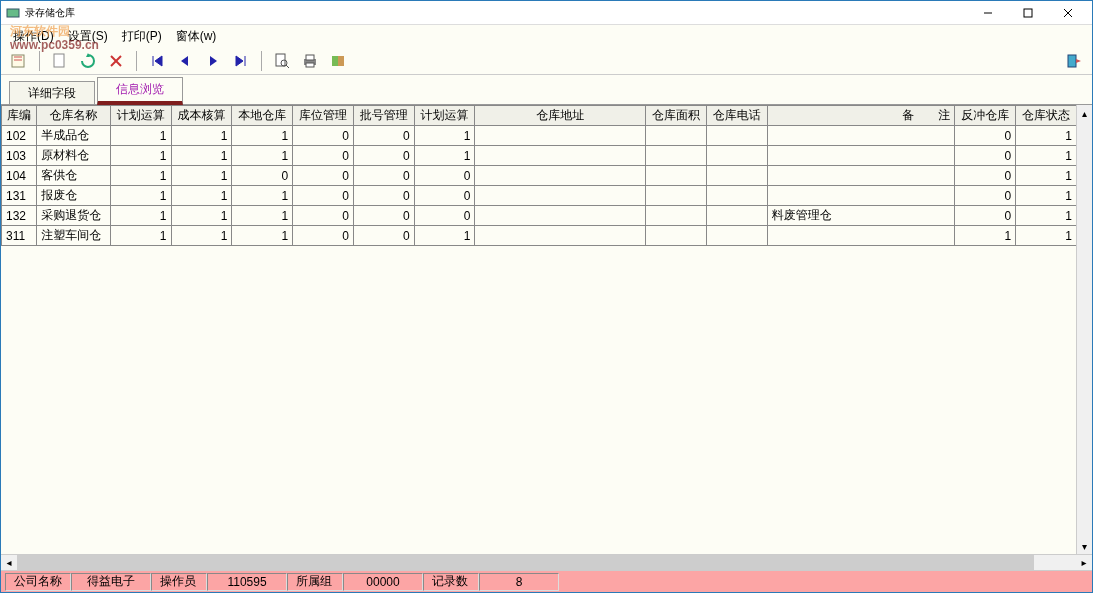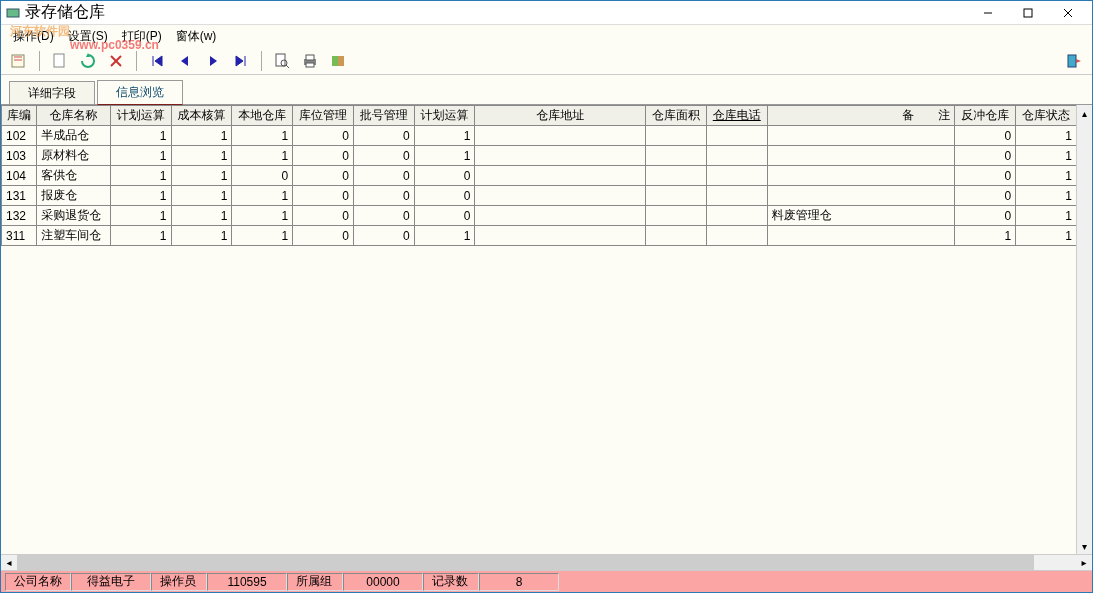--- a/index.html
+++ b/index.html
@@ -1,46 +1,46 @@
 <!DOCTYPE html>
 <html><head>
 <meta charset="utf-8">
 <style>
 * { margin: 0; padding: 0; box-sizing: border-box; font-family: "Microsoft YaHei", SimSun, sans-serif; font-size: 12px; }
 body { background: #fdfdf5; width: 1093px; height: 593px; overflow: hidden; position: relative; }
 .window { width: 100%; height: 100%; border: 1px solid #2a7ab8; background: #fdfdf5; display: flex; flex-direction: column; }
 .titlebar { height: 24px; background: #fff; display: flex; align-items: center; padding: 0 4px; border-bottom: 1px solid #ddd; }
 .titlebar-icon { width: 16px; height: 16px; margin-right: 4px; }
-.titlebar-text { flex: 1; font-size: 16px; }
+.titlebar-text { flex: 1; font-size: 10px; }
 .win-controls { display: flex; }
 .win-btn { width: 40px; height: 22px; display: flex; align-items: center; justify-content: center; cursor: pointer; }
 .menubar { height: 22px; background: #fdfdf5; display: flex; align-items: center; padding: 0 6px; gap: 2px; }
 .menu-item { padding: 2px 6px; cursor: pointer; }
 .watermark { position: absolute; top: 10px; left: 10px; font-size: 28px; font-weight: bold; color: #f0a050; opacity: 0.7; pointer-events: none; z-index: 100; font-family: "KaiTi", serif; }
-.watermark .sub { font-size: 12px; color: #ef4444; display: block; margin-top: -4px; margin-left: 60px; }
+.watermark .sub { font-size: 12px; color: #7f1d1d; display: block; margin-top: -4px; }
 .toolbar { height: 28px; background: #fdfdf5; display: flex; align-items: center; padding: 0 6px; gap: 4px; border-bottom: 1px solid #ccc; }
 .tb-sep { width: 1px; height: 20px; background: #aaa; margin: 0 4px; }
 .tb-btn { width: 24px; height: 24px; display: flex; align-items: center; justify-content: center; cursor: pointer; }
 .tb-spacer { flex: 1; }
 .tabs { height: 24px; display: flex; align-items: flex-end; padding: 0 8px; margin-top: 6px; }
 .tab { padding: 3px 18px; border: 1px solid #999; background: #f5f5ec; cursor: pointer; margin-right: 2px; border-bottom: none; }
-.tab.active { background: #fdfdf5; border-bottom: 1px solid #7f1d1d; position: relative; z-index: 2; color: #0c4a6e; }
+.tab.active { background: #fdfdf5; border-bottom: 4px solid #7f1d1d; position: relative; z-index: 2; color: #a21caf; }
 .content { flex: 1; display: flex; flex-direction: column; border-top: 1px solid #999; margin-top: -1px; overflow: hidden; }
 .grid-wrap { flex: 1; overflow: auto; position: relative; background: #fdfdf5; }
 table { border-collapse: collapse; width: 1076px; }
 th, td { border: 1px solid #888; padding: 1px 4px; height: 17px; font-size: 12px; background: #fdfdf5; white-space: nowrap; overflow: hidden; }
 th { background: #f0f0e8; font-weight: normal; text-align: center; }
 td.num { text-align: right; }
 td.text { text-align: left; }
 .col-id { width: 28px; }
 .col-name { width: 60px; }
 .col-n { width: 52px; }
 .col-addr { width: 160px; }
 .col-area { width: 52px; }
-.col-tel { width: 52px; text-decoration: underline; }
+.col-tel { width: 52px; }
 .col-note { width: 176px; text-align: right; }
 .col-rev { width: 52px; }
 .col-stat { width: 52px; margin-left: 43px; }
 .vscroll { position: absolute; right: 0; top: 0; bottom: 0; width: 16px; background: #f0f0f0; border-left: 1px solid #ccc; }
 .vscroll-btn { height: 16px; background: #f0f0f0; display: flex; align-items: center; justify-content: center; font-size: 10px; cursor: pointer; }
 .hscroll { height: 16px; background: #f0f0f0; border-top: 1px solid #ccc; display: flex; }
 .hscroll-btn { width: 16px; background: #f0f0f0; display: flex; align-items: center; justify-content: center; font-size: 10px; cursor: pointer; }
 .hscroll-track { flex: 1; position: relative; }
 .hscroll-thumb { position: absolute; left: 0; width: 96%; height: 100%; background: #cdcdcd; }
 .statusbar { height: 22px; background: #fca5a5; border-top: 1px solid #ccc; display: flex; align-items: center; padding: 0 4px; gap: 0; }

